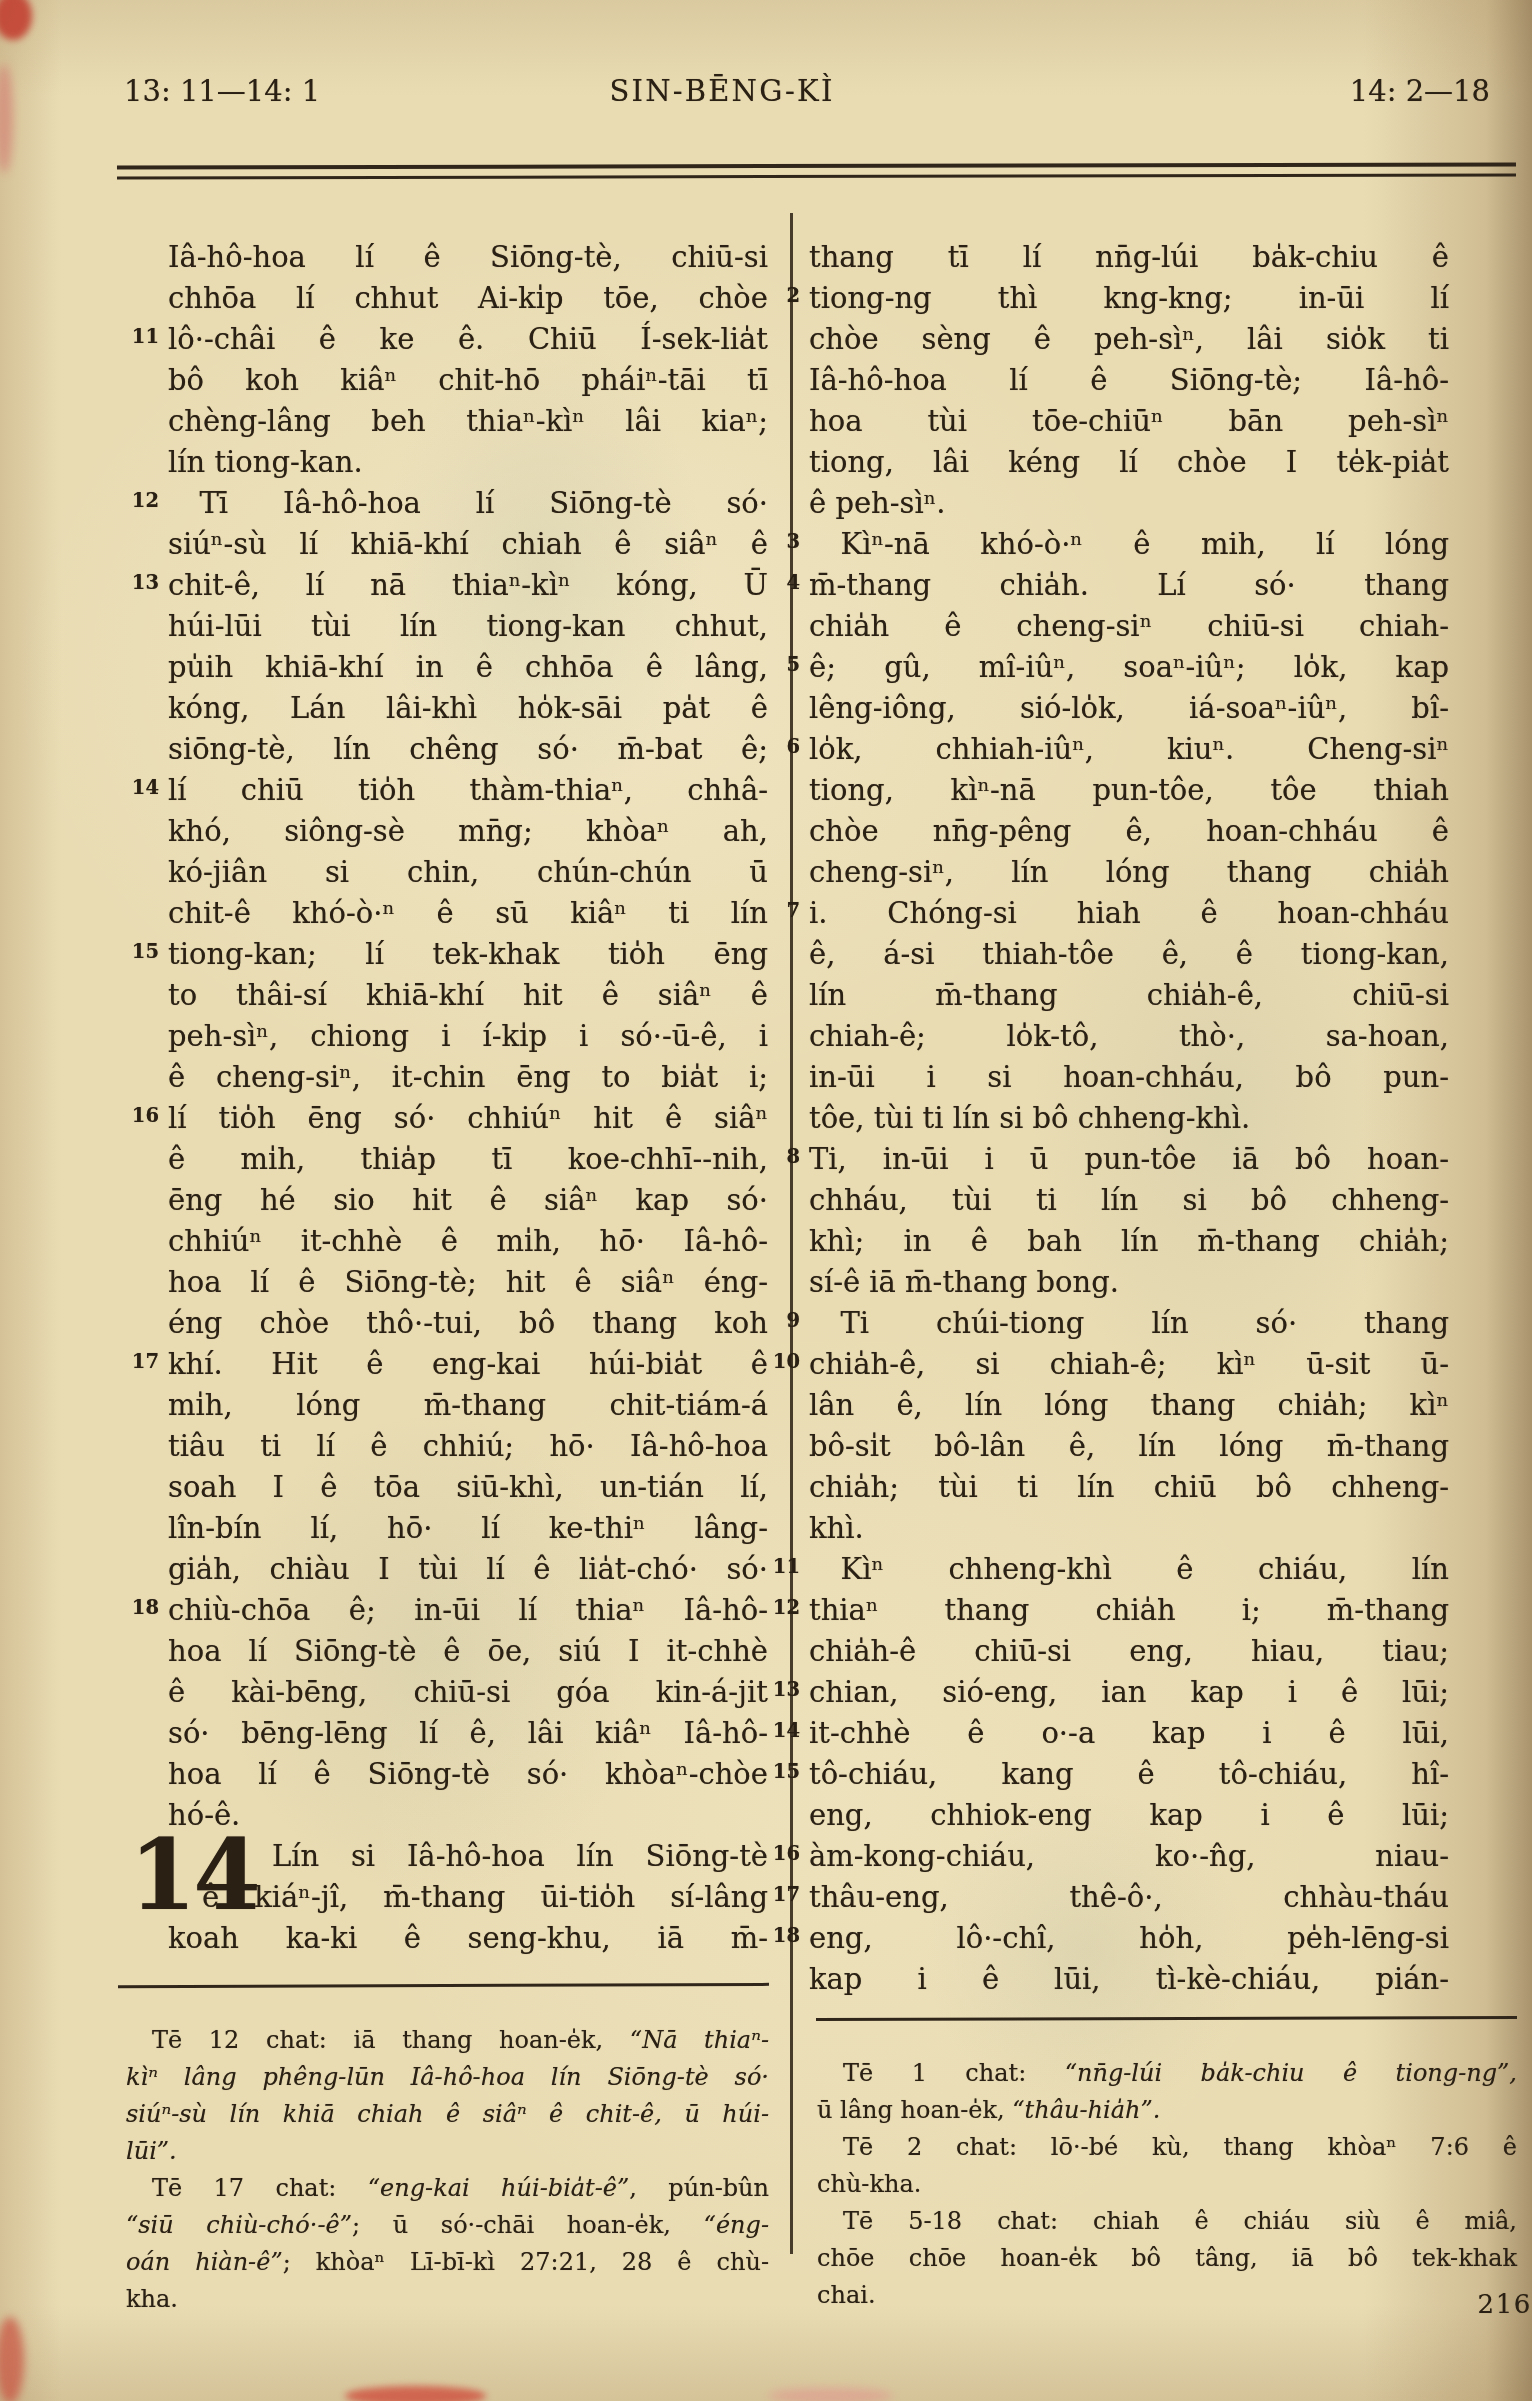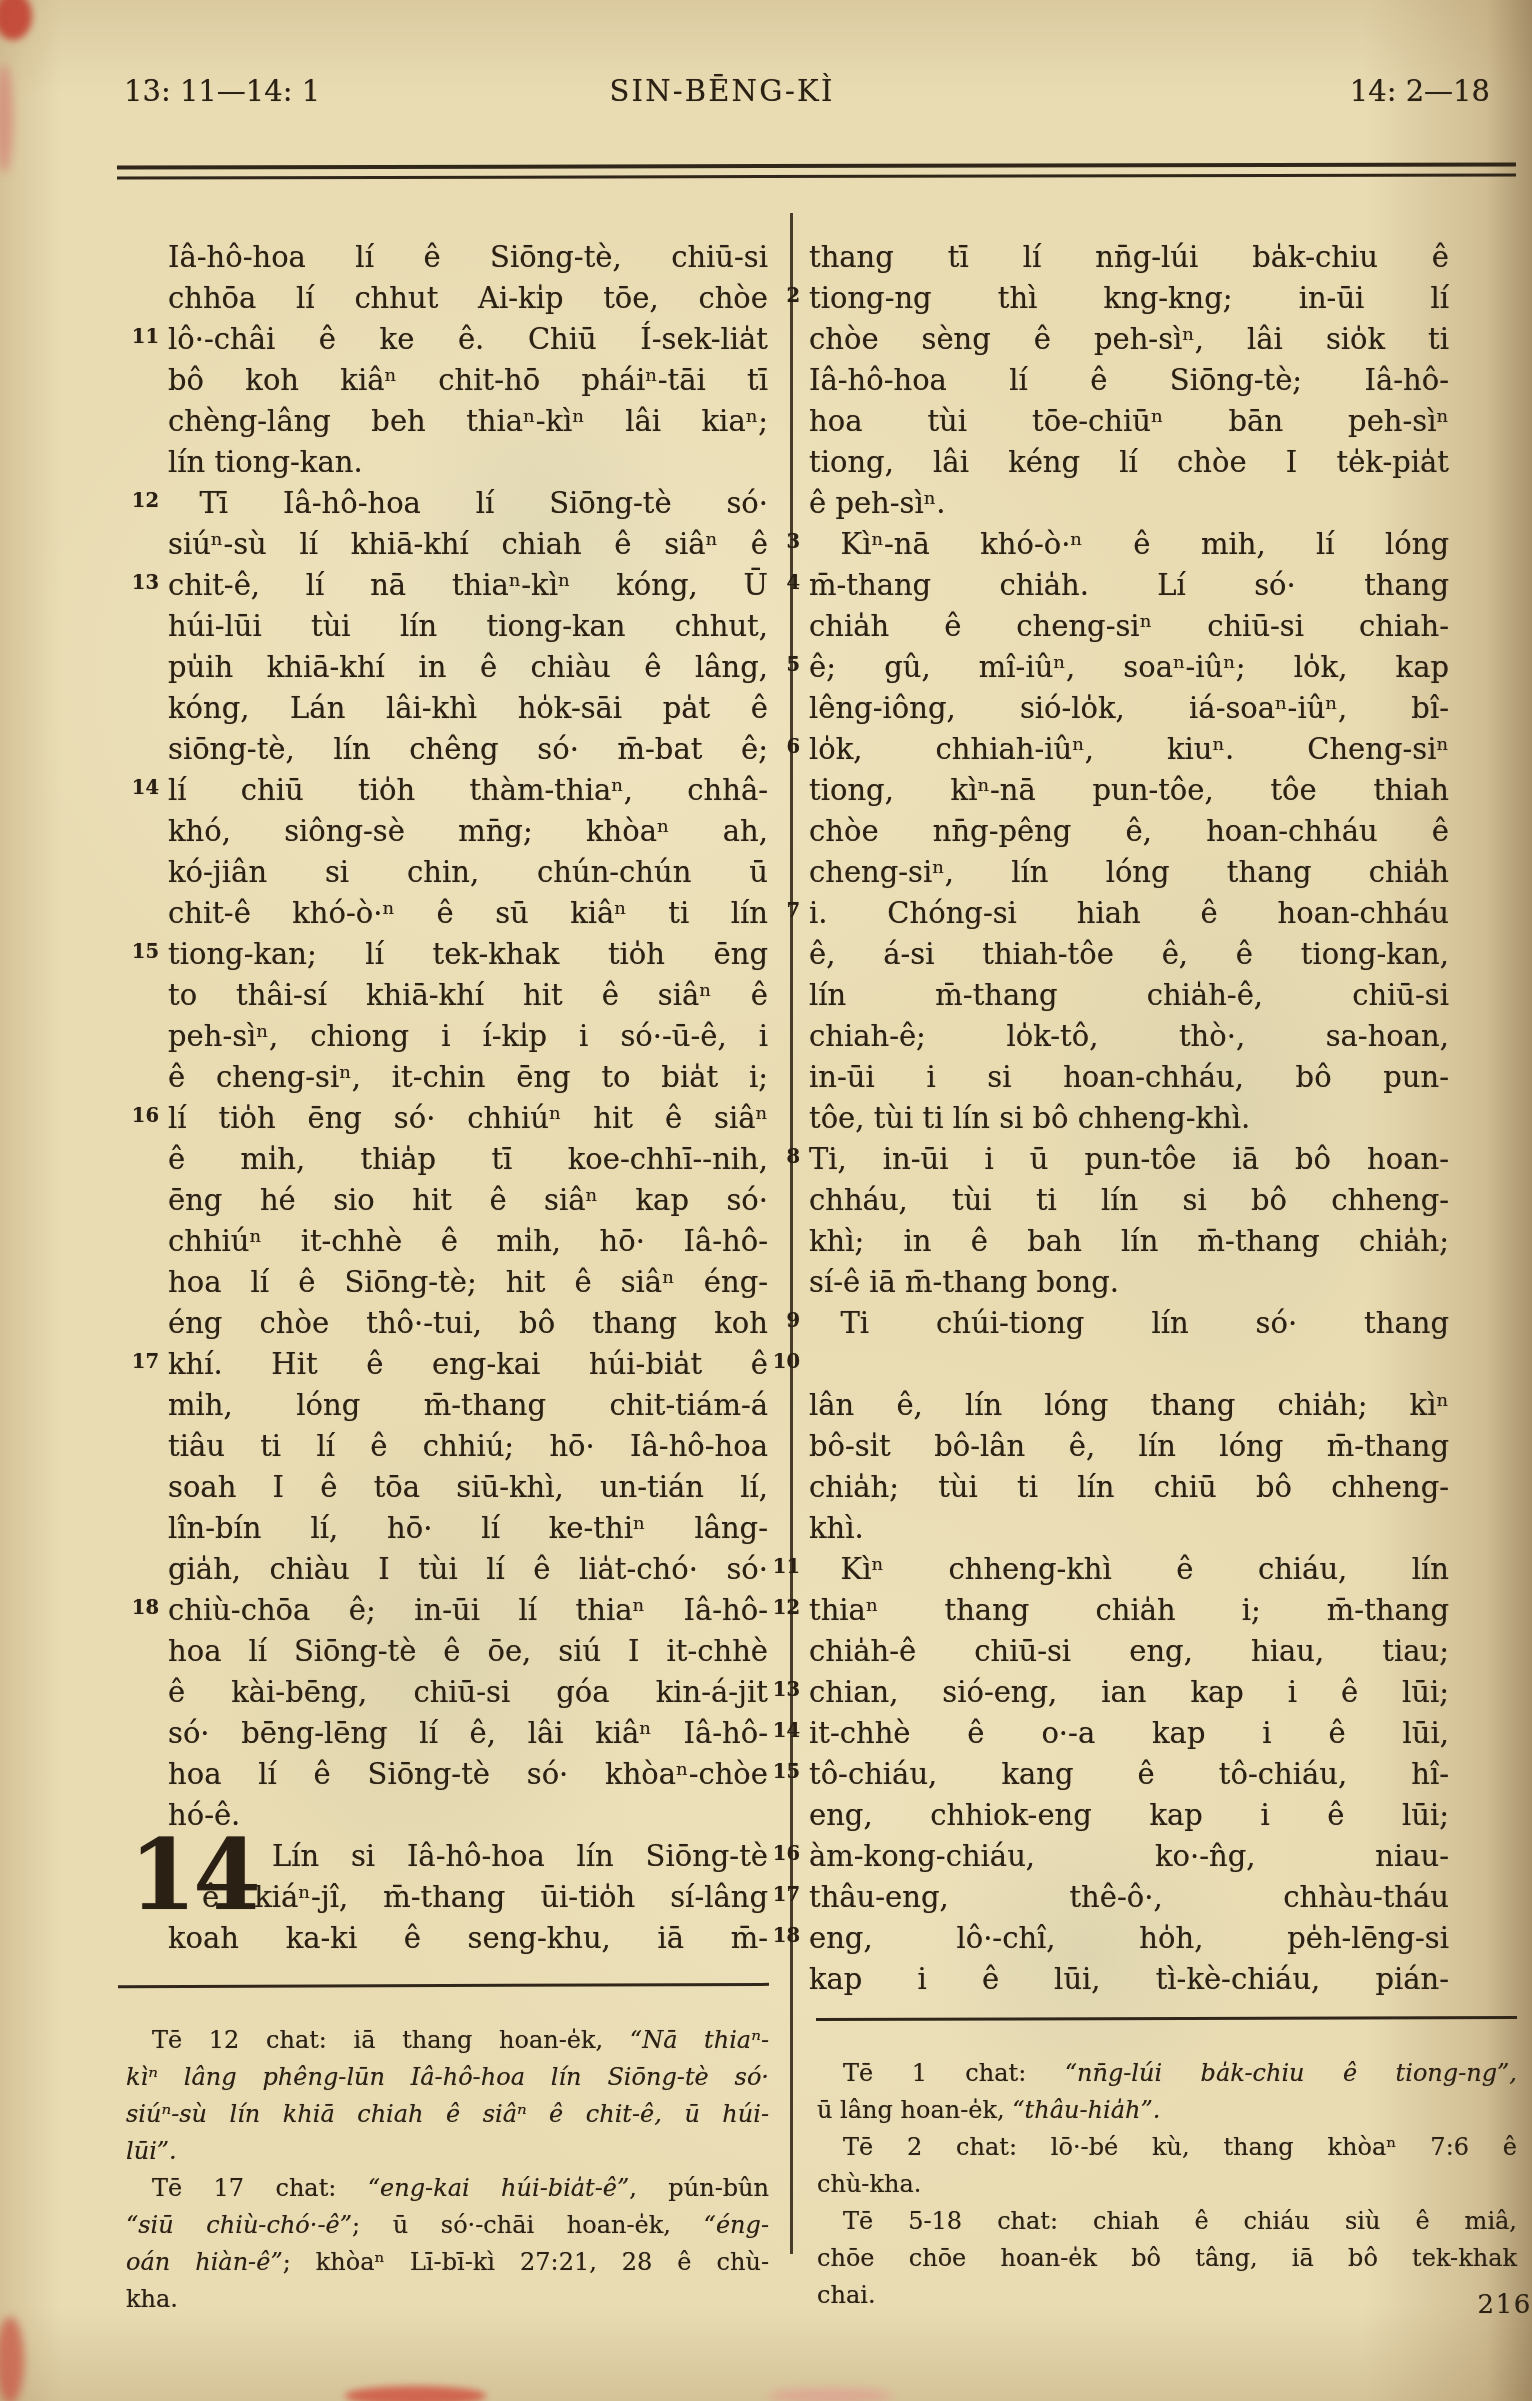--- a/index.html
+++ b/index.html
@@ -114,21 +114,21 @@
       <div class="line"><span>Iâ-hô-hoa lí ê Siōng-tè, chiū-si</span></div>
       <div class="line"><span>chhōa lí chhut Ai-ki̍p tōe, chòe</span></div>
       <div class="line"><span class="vnum">11</span><span>lô·-châi ê ke ê.  Chiū Í-sek-lia̍t</span></div>
       <div class="line"><span>bô koh kiâⁿ chit-hō pháiⁿ-tāi tī</span></div>
       <div class="line"><span>chèng-lâng beh thiaⁿ-kìⁿ lâi kiaⁿ;</span></div>
       <div class="line end"><span>lín tiong-kan.</span></div>
       <div class="line ind"><span class="vnum">12</span><span>Tī Iâ-hô-hoa lí Siōng-tè só·</span></div>
       <div class="line"><span>siúⁿ-sù lí khiā-khí chiah ê siâⁿ ê</span></div>
       <div class="line"><span class="vnum">13</span><span>chit-ê, lí nā thiaⁿ-kìⁿ kóng, Ū</span></div>
       <div class="line"><span>húi-lūi tùi lín tiong-kan chhut,</span></div>
-      <div class="line"><span>pu̍ih khiā-khí in ê chiàu ê lâng,</span></div>
+      <div class="line"><span>pu̍ih khiā-khí in ê chhōa ê lâng,</span></div>
       <div class="line"><span>kóng, Lán lâi-khì ho̍k-sāi pa̍t ê</span></div>
       <div class="line"><span>siōng-tè, lín chêng só· m̄-bat ê;</span></div>
       <div class="line"><span class="vnum">14</span><span>lí chiū tio̍h thàm-thiaⁿ, chhâ-</span></div>
       <div class="line"><span>khó, siông-sè mn̄g; khòaⁿ ah,</span></div>
       <div class="line"><span>kó-jiân si chin, chún-chún ū</span></div>
       <div class="line"><span>chit-ê khó-ò·ⁿ ê sū kiâⁿ ti lín</span></div>
       <div class="line"><span class="vnum">15</span><span>tiong-kan; lí tek-khak tio̍h ēng</span></div>
       <div class="line"><span>to thâi-sí khiā-khí hit ê siâⁿ ê</span></div>
       <div class="line"><span>peh-sìⁿ, chiong i í-ki̍p i só·-ū-ê, i</span></div>
       <div class="line"><span>ê cheng-siⁿ, it-chin ēng to bia̍t i;</span></div>
@@ -175,21 +175,21 @@
       <div class="line"><span>ê, á-si thiah-tôe ê, ê tiong-kan,</span></div>
       <div class="line"><span>lín m̄-thang chia̍h-ê, chiū-si</span></div>
       <div class="line"><span>chiah-ê; lo̍k-tô, thò·, sa-hoan,</span></div>
       <div class="line"><span>in-ūi i si hoan-chháu, bô pun-</span></div>
       <div class="line end"><span>tôe, tùi ti lín si bô chheng-khì.</span></div>
       <div class="line"><span class="vnum">8</span><span>Ti, in-ūi i ū pun-tôe iā bô hoan-</span></div>
       <div class="line"><span>chháu, tùi ti lín si bô chheng-</span></div>
       <div class="line"><span>khì; in ê bah lín m̄-thang chia̍h;</span></div>
       <div class="line end"><span>sí-ê iā m̄-thang bong.</span></div>
       <div class="line ind"><span class="vnum">9</span><span>Ti chúi-tiong lín só· thang</span></div>
-      <div class="line"><span class="vnum">10</span></div>
+      <div class="line"><span class="vnum">10</span><span>chia̍h-ê, si chiah-ê; kìⁿ ū-sit ū-</span></div>
       <div class="line"><span>lân ê, lín lóng thang chia̍h; kìⁿ</span></div>
       <div class="line"><span>bô-si̍t bô-lân ê, lín lóng m̄-thang</span></div>
       <div class="line"><span>chia̍h; tùi ti lín chiū bô chheng-</span></div>
       <div class="line end"><span>khì.</span></div>
       <div class="line ind"><span class="vnum">11</span><span>Kìⁿ chheng-khì ê chiáu, lín</span></div>
       <div class="line"><span class="vnum">12</span><span>thiaⁿ thang chia̍h i; m̄-thang</span></div>
       <div class="line"><span>chia̍h-ê chiū-si eng, hiau, tiau;</span></div>
       <div class="line"><span class="vnum">13</span><span>chian, sió-eng, ian kap i ê lūi;</span></div>
       <div class="line"><span class="vnum">14</span><span>it-chhè ê o·-a kap i ê lūi,</span></div>
       <div class="line"><span class="vnum">15</span><span>tô-chiáu, kang ê tô-chiáu, hî-</span></div>

